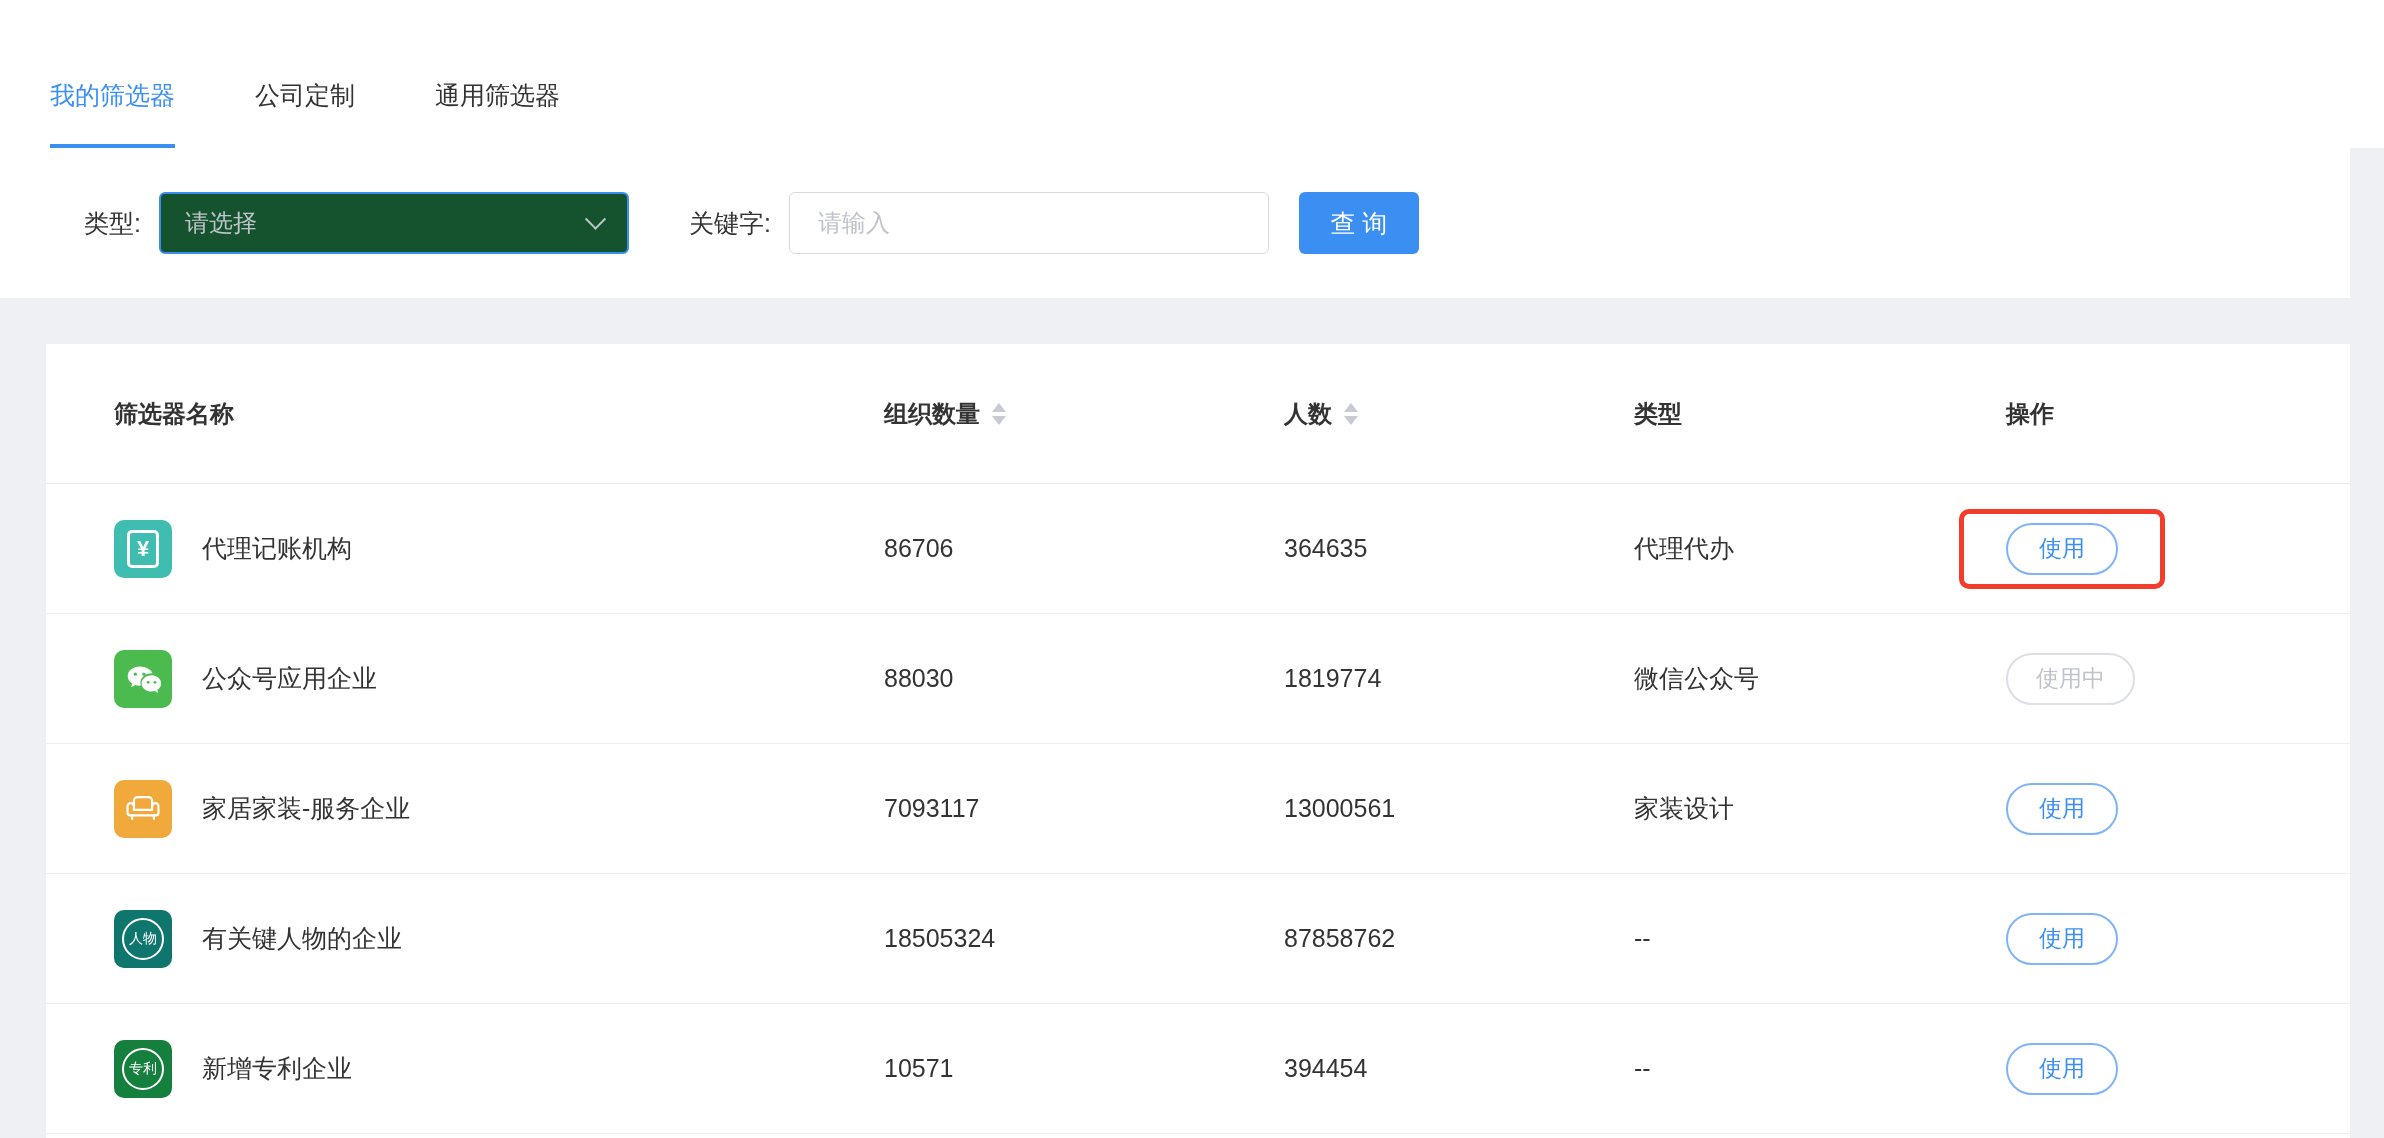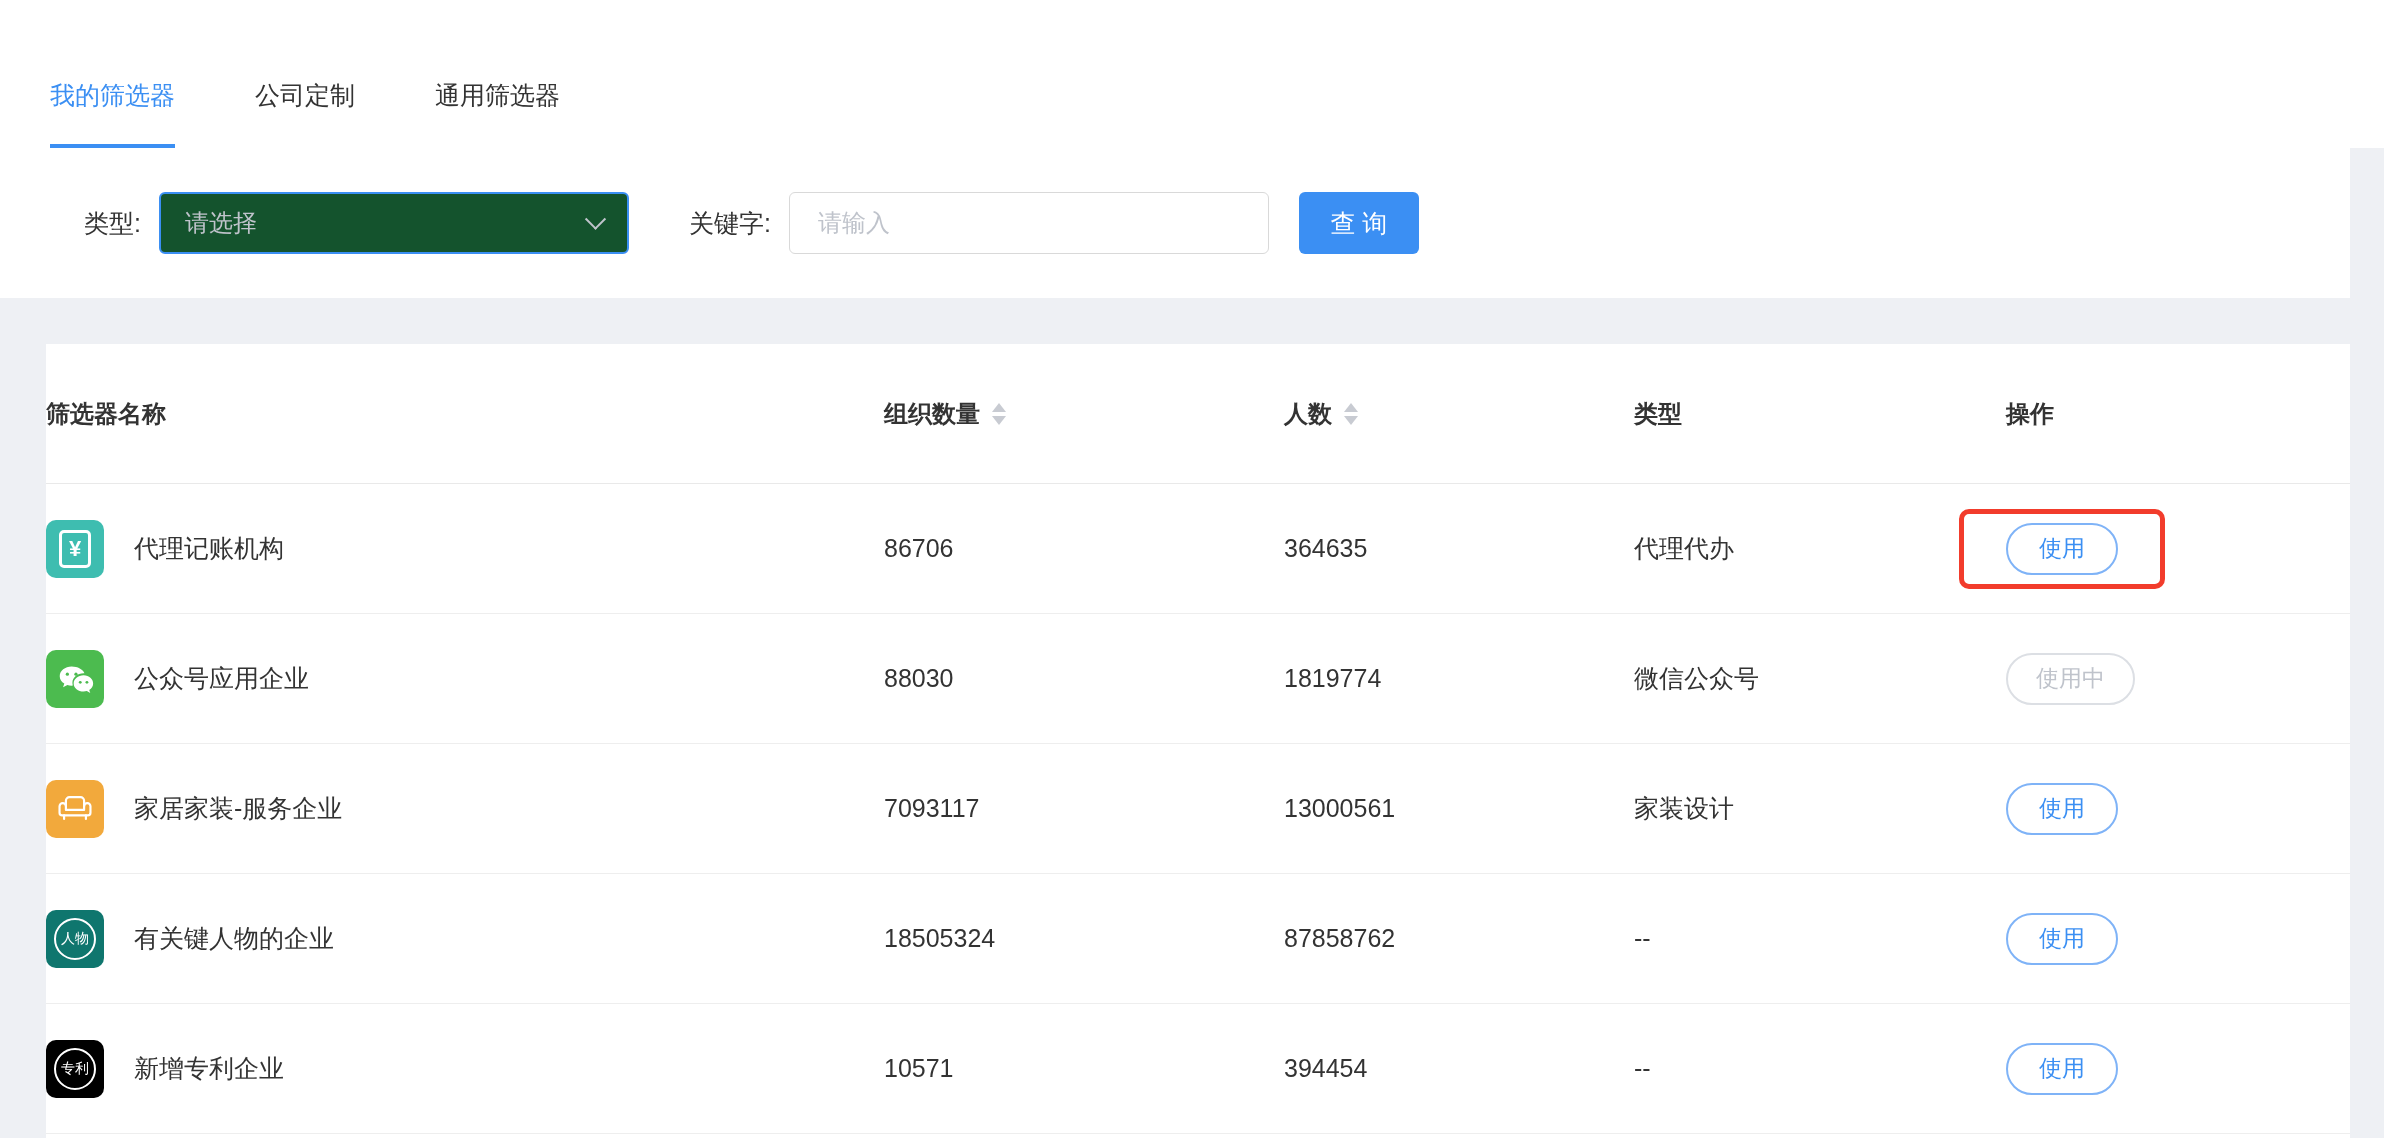--- a/index.html
+++ b/index.html
@@ -93,21 +93,21 @@
     height: 140px;
     font-weight: 700;
     font-size: 24px;
     border-bottom: 1px solid #e9e9e9;
   }
   .trow {
     height: 130px;
     font-size: 25px;
     border-bottom: 1px solid #eeeeee;
   }
-  .c-name  { flex: 1; display: flex; align-items: center; min-width: 0; text-align: right; }
+  .c-name  { flex: 1; display: flex; align-items: center; padding-left: 68px; min-width: 0; text-align: right; }
   .c-org   { width: 400px; }
   .c-people{ width: 350px; }
   .c-type  { width: 372px; }
   .c-action{ width: 344px; display: flex; align-items: center; }
   .hcell { display: flex; align-items: center; }
 
   .sorter { display: inline-flex; flex-direction: column; margin-left: 12px; cursor: pointer; }
   .sorter .up {
     width: 0; height: 0;
     border-left: 7px solid transparent; border-right: 7px solid transparent;
@@ -281,21 +281,21 @@
       <div class="c-people">87858762</div>
       <div class="c-type">--</div>
       <div class="c-action">
         <span class="hl">
           <button class="pill">使用</button>
         </span>
       </div>
     </div>
         <div class="trow">
       <div class="c-name">
-        <span class="icon" style="background: #000000;">
+        <span class="icon" style="background: #15803d;">
               <span class="circle-text">专利</span>
             </span>
         <span>新增专利企业</span>
       </div>
       <div class="c-org">10571</div>
       <div class="c-people">394454</div>
       <div class="c-type">--</div>
       <div class="c-action">
         <span class="hl">
           <button class="pill">使用</button>

